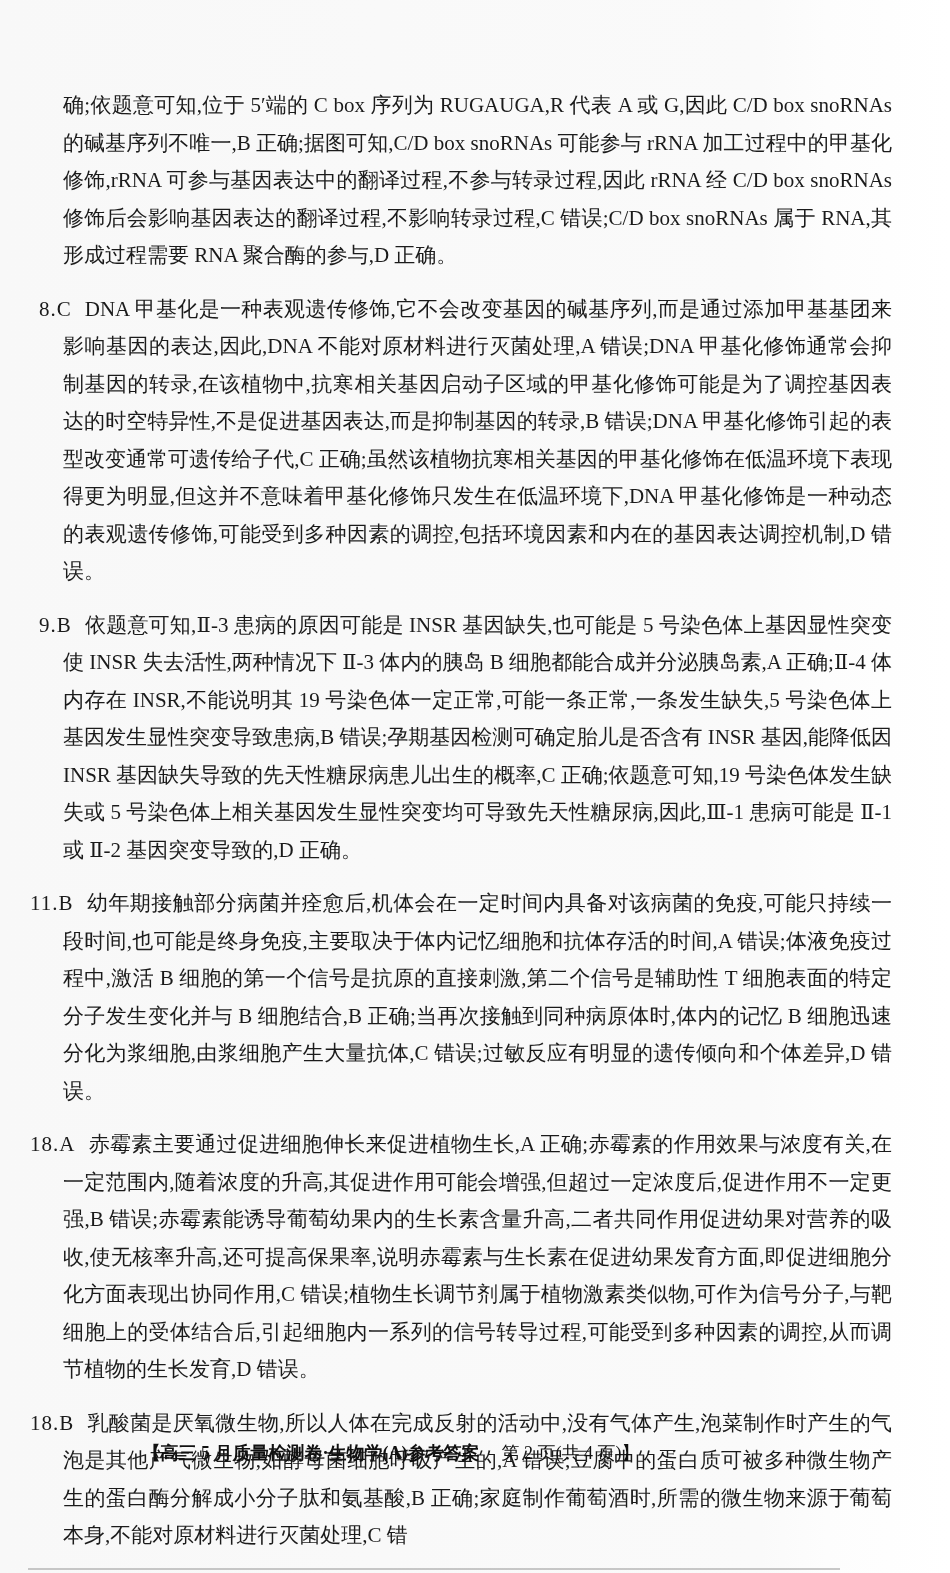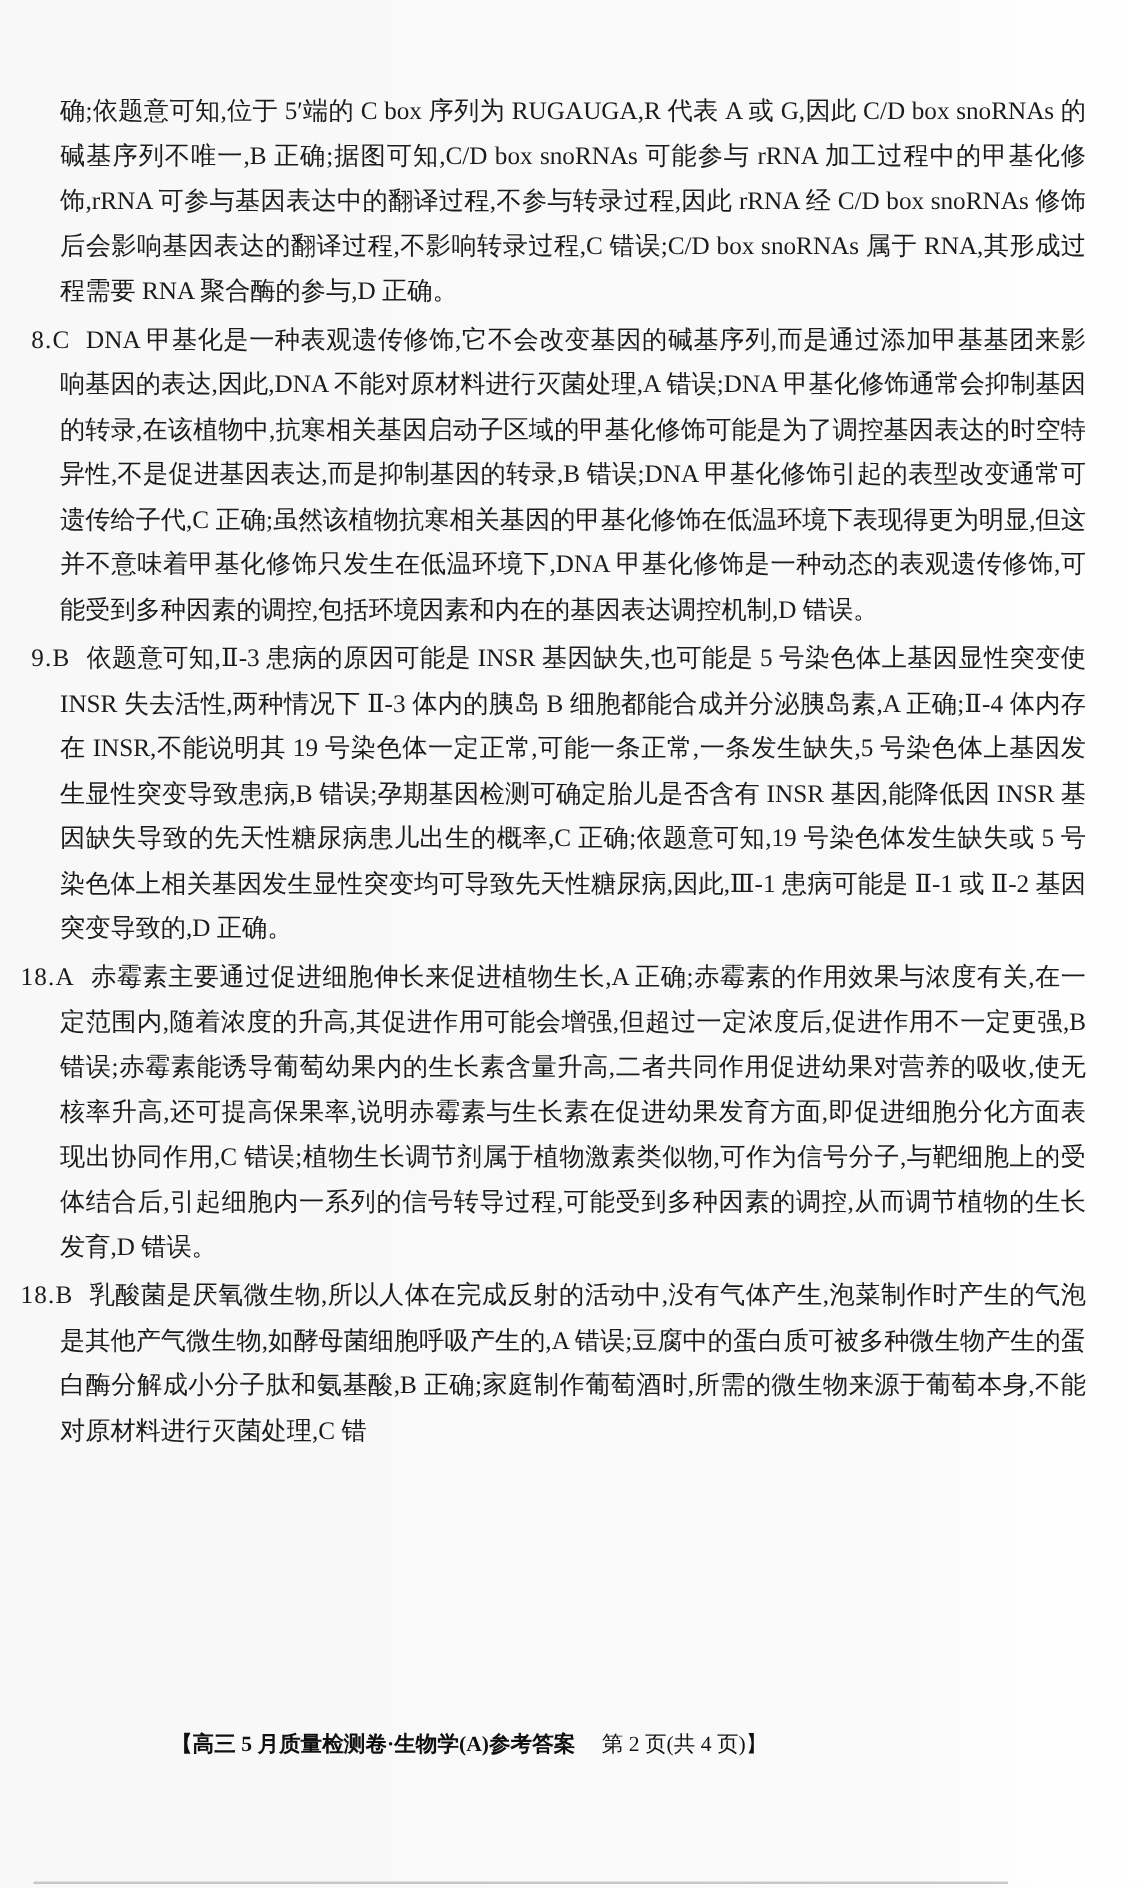--- a/index.html
+++ b/index.html
@@ -12,21 +12,21 @@
   .page{
     position:absolute;inset:0;
     background:linear-gradient(90deg,#f8f8f8 0%,#fafafa 80%,#fdfdfd 87%,#ffffff 100%);
   }
   .content{
     position:absolute;top:0;left:0;width:950px;box-sizing:border-box;
     padding:71px 42px 0 47px;
     font-size:21px;line-height:37.5px;color:#1b1b1b;
     text-align:justify;
   }
-  .item{margin:3px;}
+  .item{margin:16px;}
   .hang1{text-indent:-24px;}   
   .hang2{text-indent:-33px;}   
   .label{letter-spacing:1px;margin-right:13px;white-space:nowrap;font-family:Liberation Serif, serif;}
   .footer{
     position:absolute;top:1441px;left:0;width:782px;
     text-align:center;font-size:18px;color:#101010;
   }
   .footer-title{font-weight:700;}
   .footer-page{margin-left:22px;font-weight:400;}
   .scan-line{
@@ -41,20 +41,21 @@
 
   <main class="content">
 
     <p class="item"><span>确;依题意可知,位于 5′端的 C box 序列为 RUGAUGA,R 代表 A 或 G,因此 C/D box snoRNAs 的碱基序列不唯一,B 正确;据图可知,C/D box snoRNAs 可能参与 rRNA 加工过程中的甲基化修饰,rRNA 可参与基因表达中的翻译过程,不参与转录过程,因此 rRNA 经 C/D box snoRNAs 修饰后会影响基因表达的翻译过程,不影响转录过程,C 错误;C/D box snoRNAs 属于 RNA,其形成过程需要 RNA 聚合酶的参与,D 正确。</span></p>
 
     <p class="item hang1"><span class="label">8.C</span><span>DNA 甲基化是一种表观遗传修饰,它不会改变基因的碱基序列,而是通过添加甲基基团来影响基因的表达,因此,DNA 不能对原材料进行灭菌处理,A 错误;DNA 甲基化修饰通常会抑制基因的转录,在该植物中,抗寒相关基因启动子区域的甲基化修饰可能是为了调控基因表达的时空特异性,不是促进基因表达,而是抑制基因的转录,B 错误;DNA 甲基化修饰引起的表型改变通常可遗传给子代,C 正确;虽然该植物抗寒相关基因的甲基化修饰在低温环境下表现得更为明显,但这并不意味着甲基化修饰只发生在低温环境下,DNA 甲基化修饰是一种动态的表观遗传修饰,可能受到多种因素的调控,包括环境因素和内在的基因表达调控机制,D 错误。</span></p>
 
     <p class="item hang1"><span class="label">9.B</span><span>依题意可知,Ⅱ-3 患病的原因可能是 INSR 基因缺失,也可能是 5 号染色体上基因显性突变使 INSR 失去活性,两种情况下 Ⅱ-3 体内的胰岛 B 细胞都能合成并分泌胰岛素,A 正确;Ⅱ-4 体内存在 INSR,不能说明其 19 号染色体一定正常,可能一条正常,一条发生缺失,5 号染色体上基因发生显性突变导致患病,B 错误;孕期基因检测可确定胎儿是否含有 INSR 基因,能降低因 INSR 基因缺失导致的先天性糖尿病患儿出生的概率,C 正确;依题意可知,19 号染色体发生缺失或 5 号染色体上相关基因发生显性突变均可导致先天性糖尿病,因此,Ⅲ-1 患病可能是 Ⅱ-1 或 Ⅱ-2 基因突变导致的,D 正确。</span></p>
 
 
+    <p class="item hang2"><span class="label">11.B</span><span>幼年期接触部分病菌并痊愈后,机体会在一定时间内具备对该病菌的免疫,可能只持续一段时间,也可能是终身免疫,主要取决于体内记忆细胞和抗体存活的时间,A 错误;体液免疫过程中,激活 B 细胞的第一个信号是抗原的直接刺激,第二个信号是辅助性 T 细胞表面的特定分子发生变化并与 B 细胞结合,B 正确;当再次接触到同种病原体时,体内的记忆 B 细胞迅速分化为浆细胞,由浆细胞产生大量抗体,C 错误;过敏反应有明显的遗传倾向和个体差异,D 错误。</span></p>
 
     <p class="item hang2"><span class="label">18.A</span><span>赤霉素主要通过促进细胞伸长来促进植物生长,A 正确;赤霉素的作用效果与浓度有关,在一定范围内,随着浓度的升高,其促进作用可能会增强,但超过一定浓度后,促进作用不一定更强,B 错误;赤霉素能诱导葡萄幼果内的生长素含量升高,二者共同作用促进幼果对营养的吸收,使无核率升高,还可提高保果率,说明赤霉素与生长素在促进幼果发育方面,即促进细胞分化方面表现出协同作用,C 错误;植物生长调节剂属于植物激素类似物,可作为信号分子,与靶细胞上的受体结合后,引起细胞内一系列的信号转导过程,可能受到多种因素的调控,从而调节植物的生长发育,D 错误。</span></p>
 
     <p class="item hang2"><span class="label">18.B</span><span>乳酸菌是厌氧微生物,所以人体在完成反射的活动中,没有气体产生,泡菜制作时产生的气泡是其他产气微生物,如酵母菌细胞呼吸产生的,A 错误;豆腐中的蛋白质可被多种微生物产生的蛋白酶分解成小分子肽和氨基酸,B 正确;家庭制作葡萄酒时,所需的微生物来源于葡萄本身,不能对原材料进行灭菌处理,C 错</span></p>
 
   </main>
 
   <footer class="footer">
     <span class="footer-title">【高三 5 月质量检测卷·生物学(A)参考答案</span><span class="footer-page">第 2 页(共 4 页)】</span>
   </footer>

